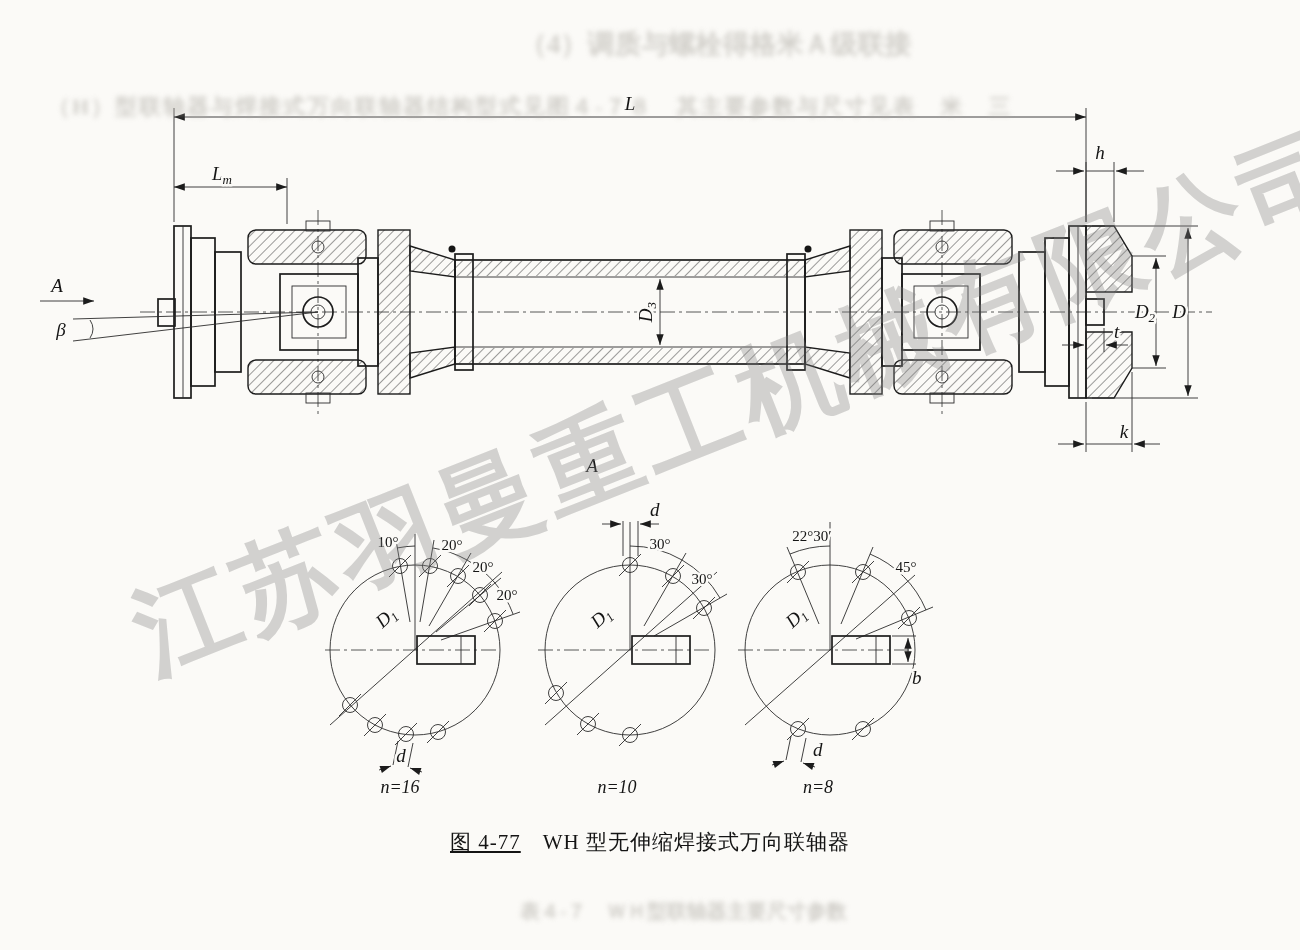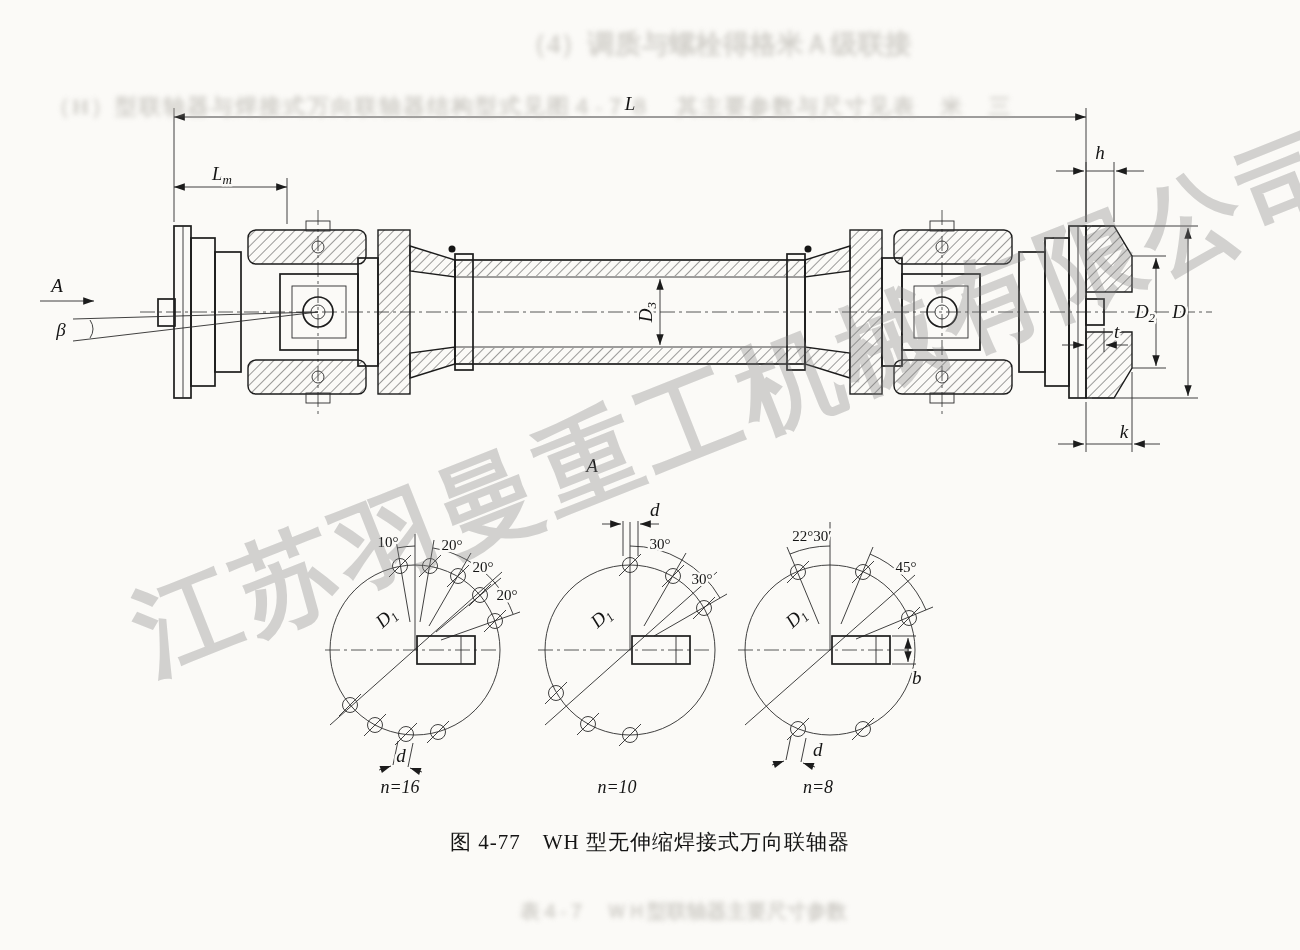--- a/index.html
+++ b/index.html
@@ -36,21 +36,21 @@
     transform:rotate(-21.6deg);
     font-size:102px;letter-spacing:6px;font-weight:700;
     color:rgba(128,128,128,0.33);
     white-space:nowrap;
     font-family:"DejaVu Sans", sans-serif;
   }
   .caption{
     position:absolute;top:828px;left:0;width:100%;
     text-align:center;font-size:21px;color:#141414;letter-spacing:1px;
   }
-  .caption .fig{margin-right:22px;}
+  .caption .fig{margin-right:22px;text-decoration:underline;}
 </style>
 </head>
 <body>
 
 <svg width="1300" height="950" viewBox="0 0 1300 950">
   <defs>
     <pattern id="hatch" patternUnits="userSpaceOnUse" width="7" height="7" patternTransform="rotate(45)">
       <line x1="0" y1="0" x2="0" y2="7" stroke="#3a3a3a" stroke-width="1"></line>
     </pattern>
     <marker id="ah" viewBox="0 0 12 12" refX="11" refY="6" markerWidth="13" markerHeight="13" orient="auto-start-reverse" markerUnits="userSpaceOnUse">

